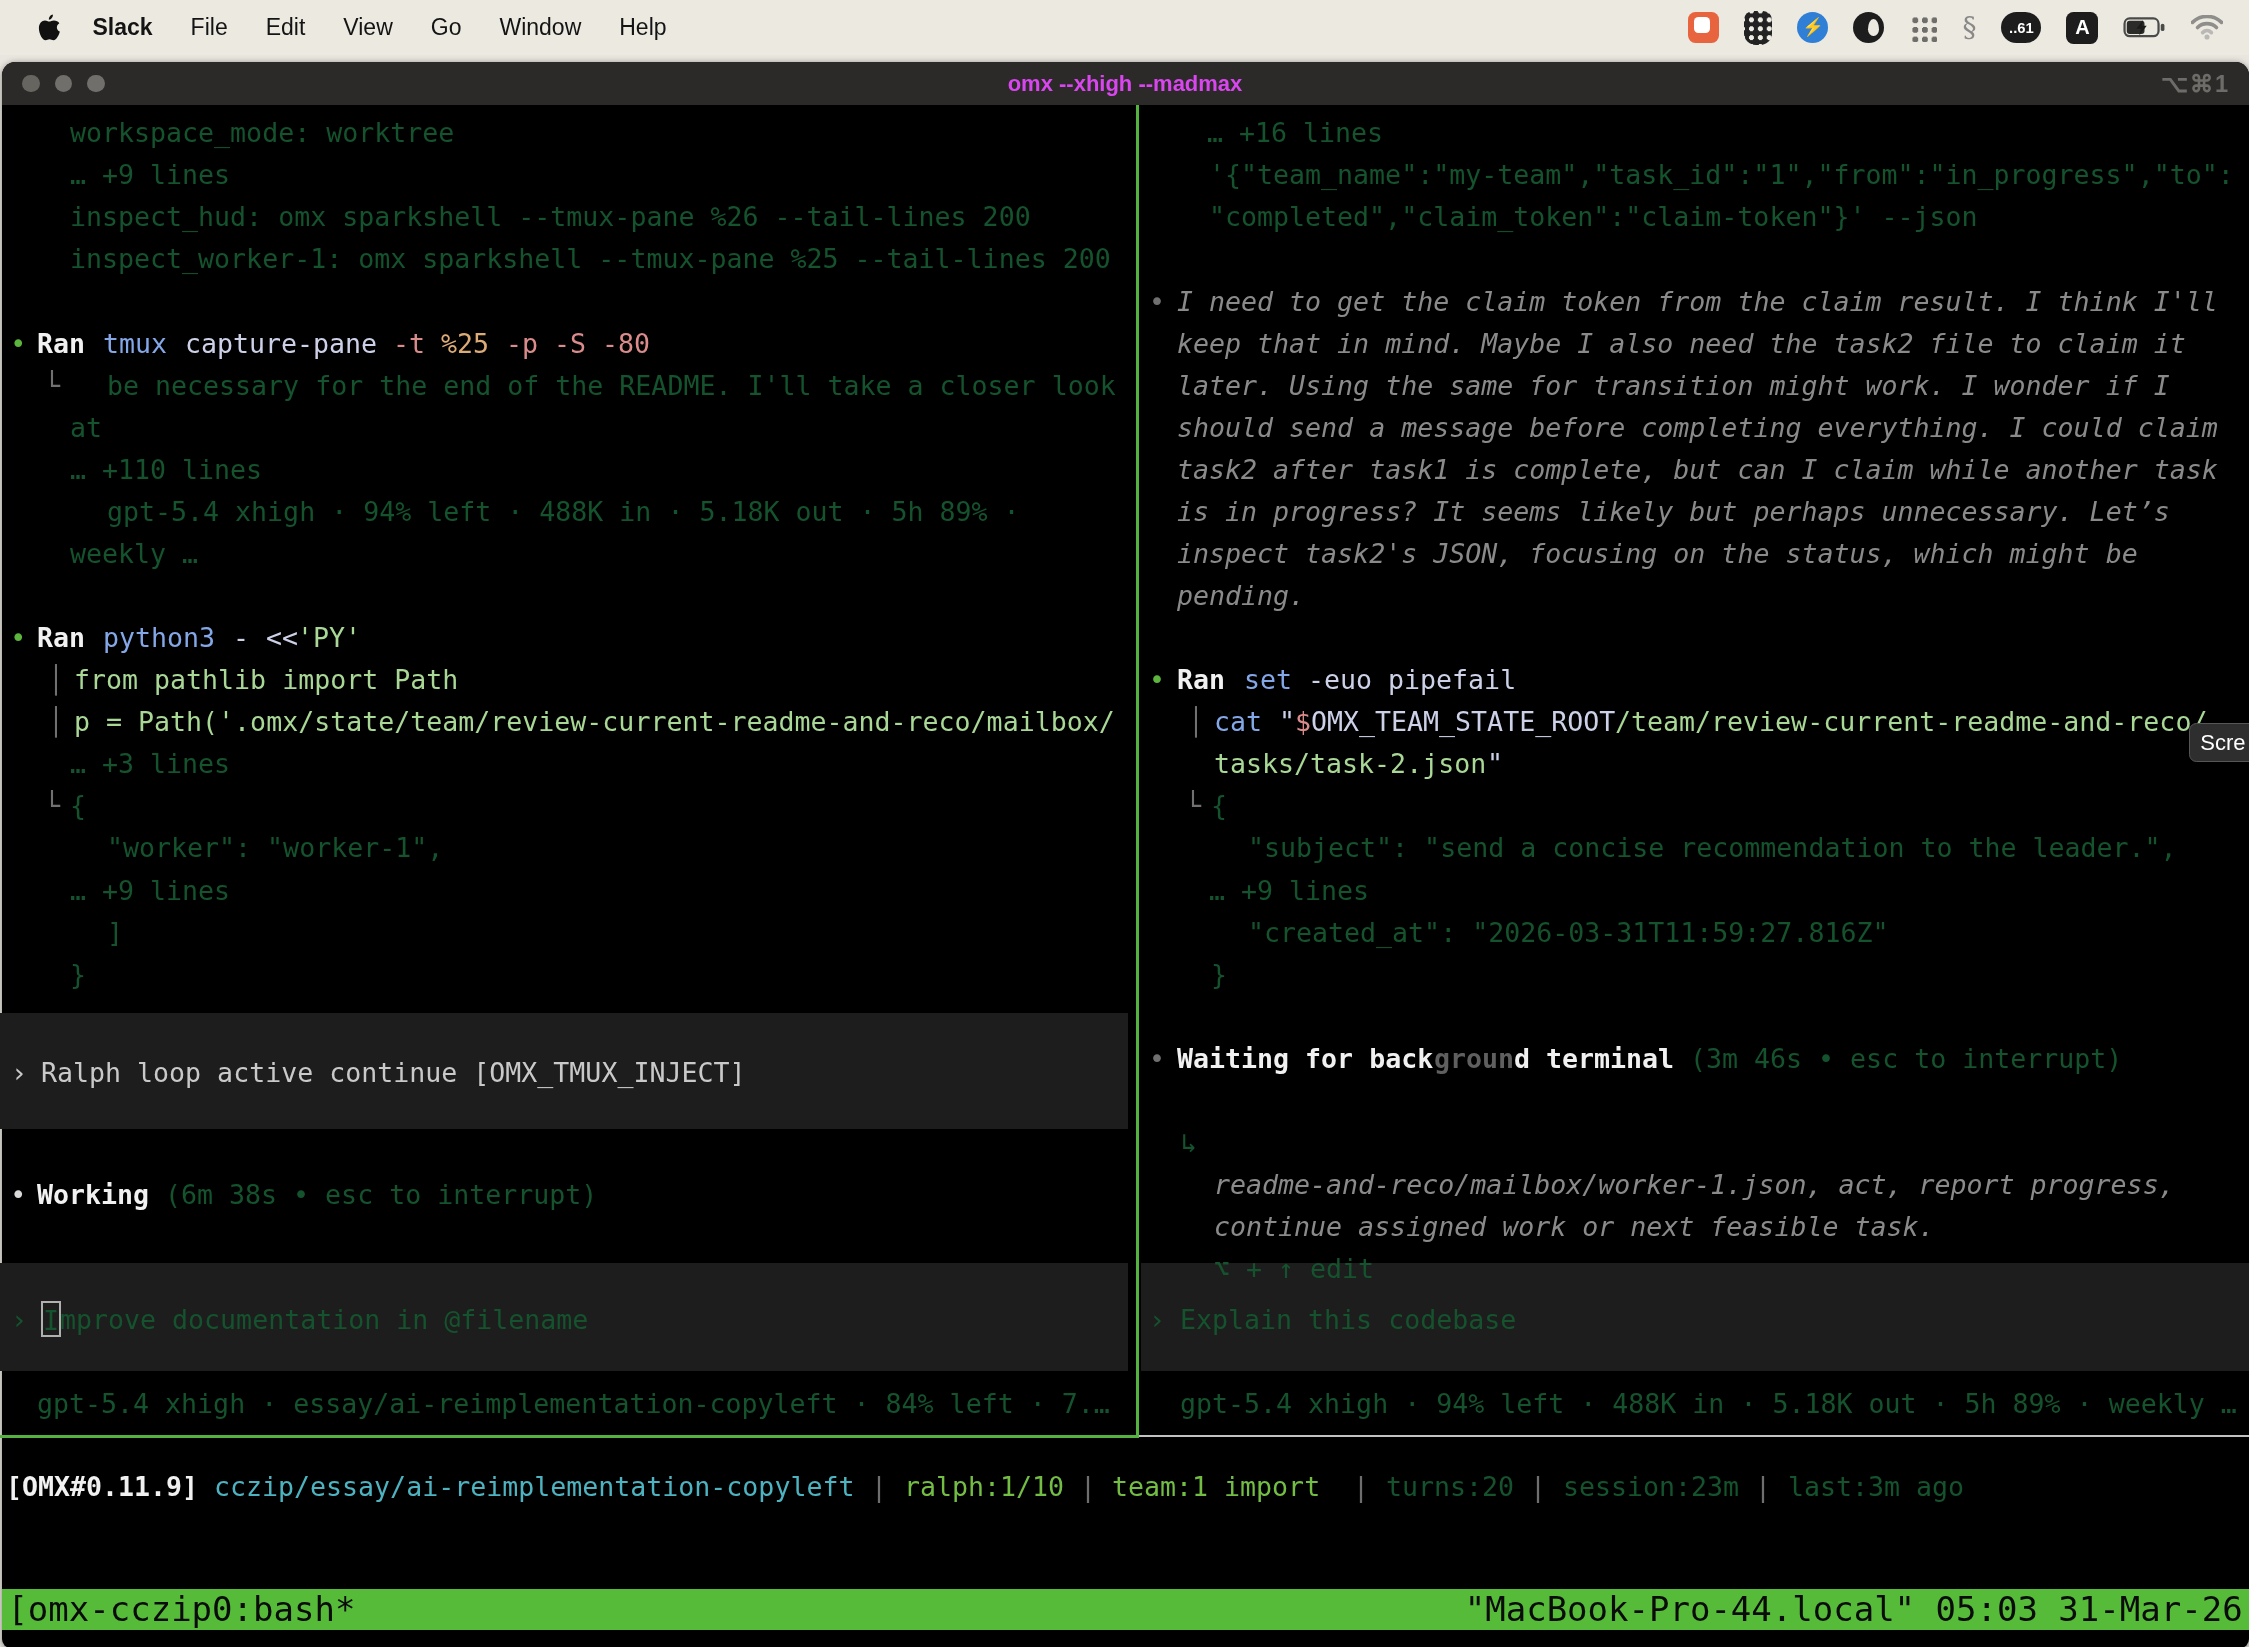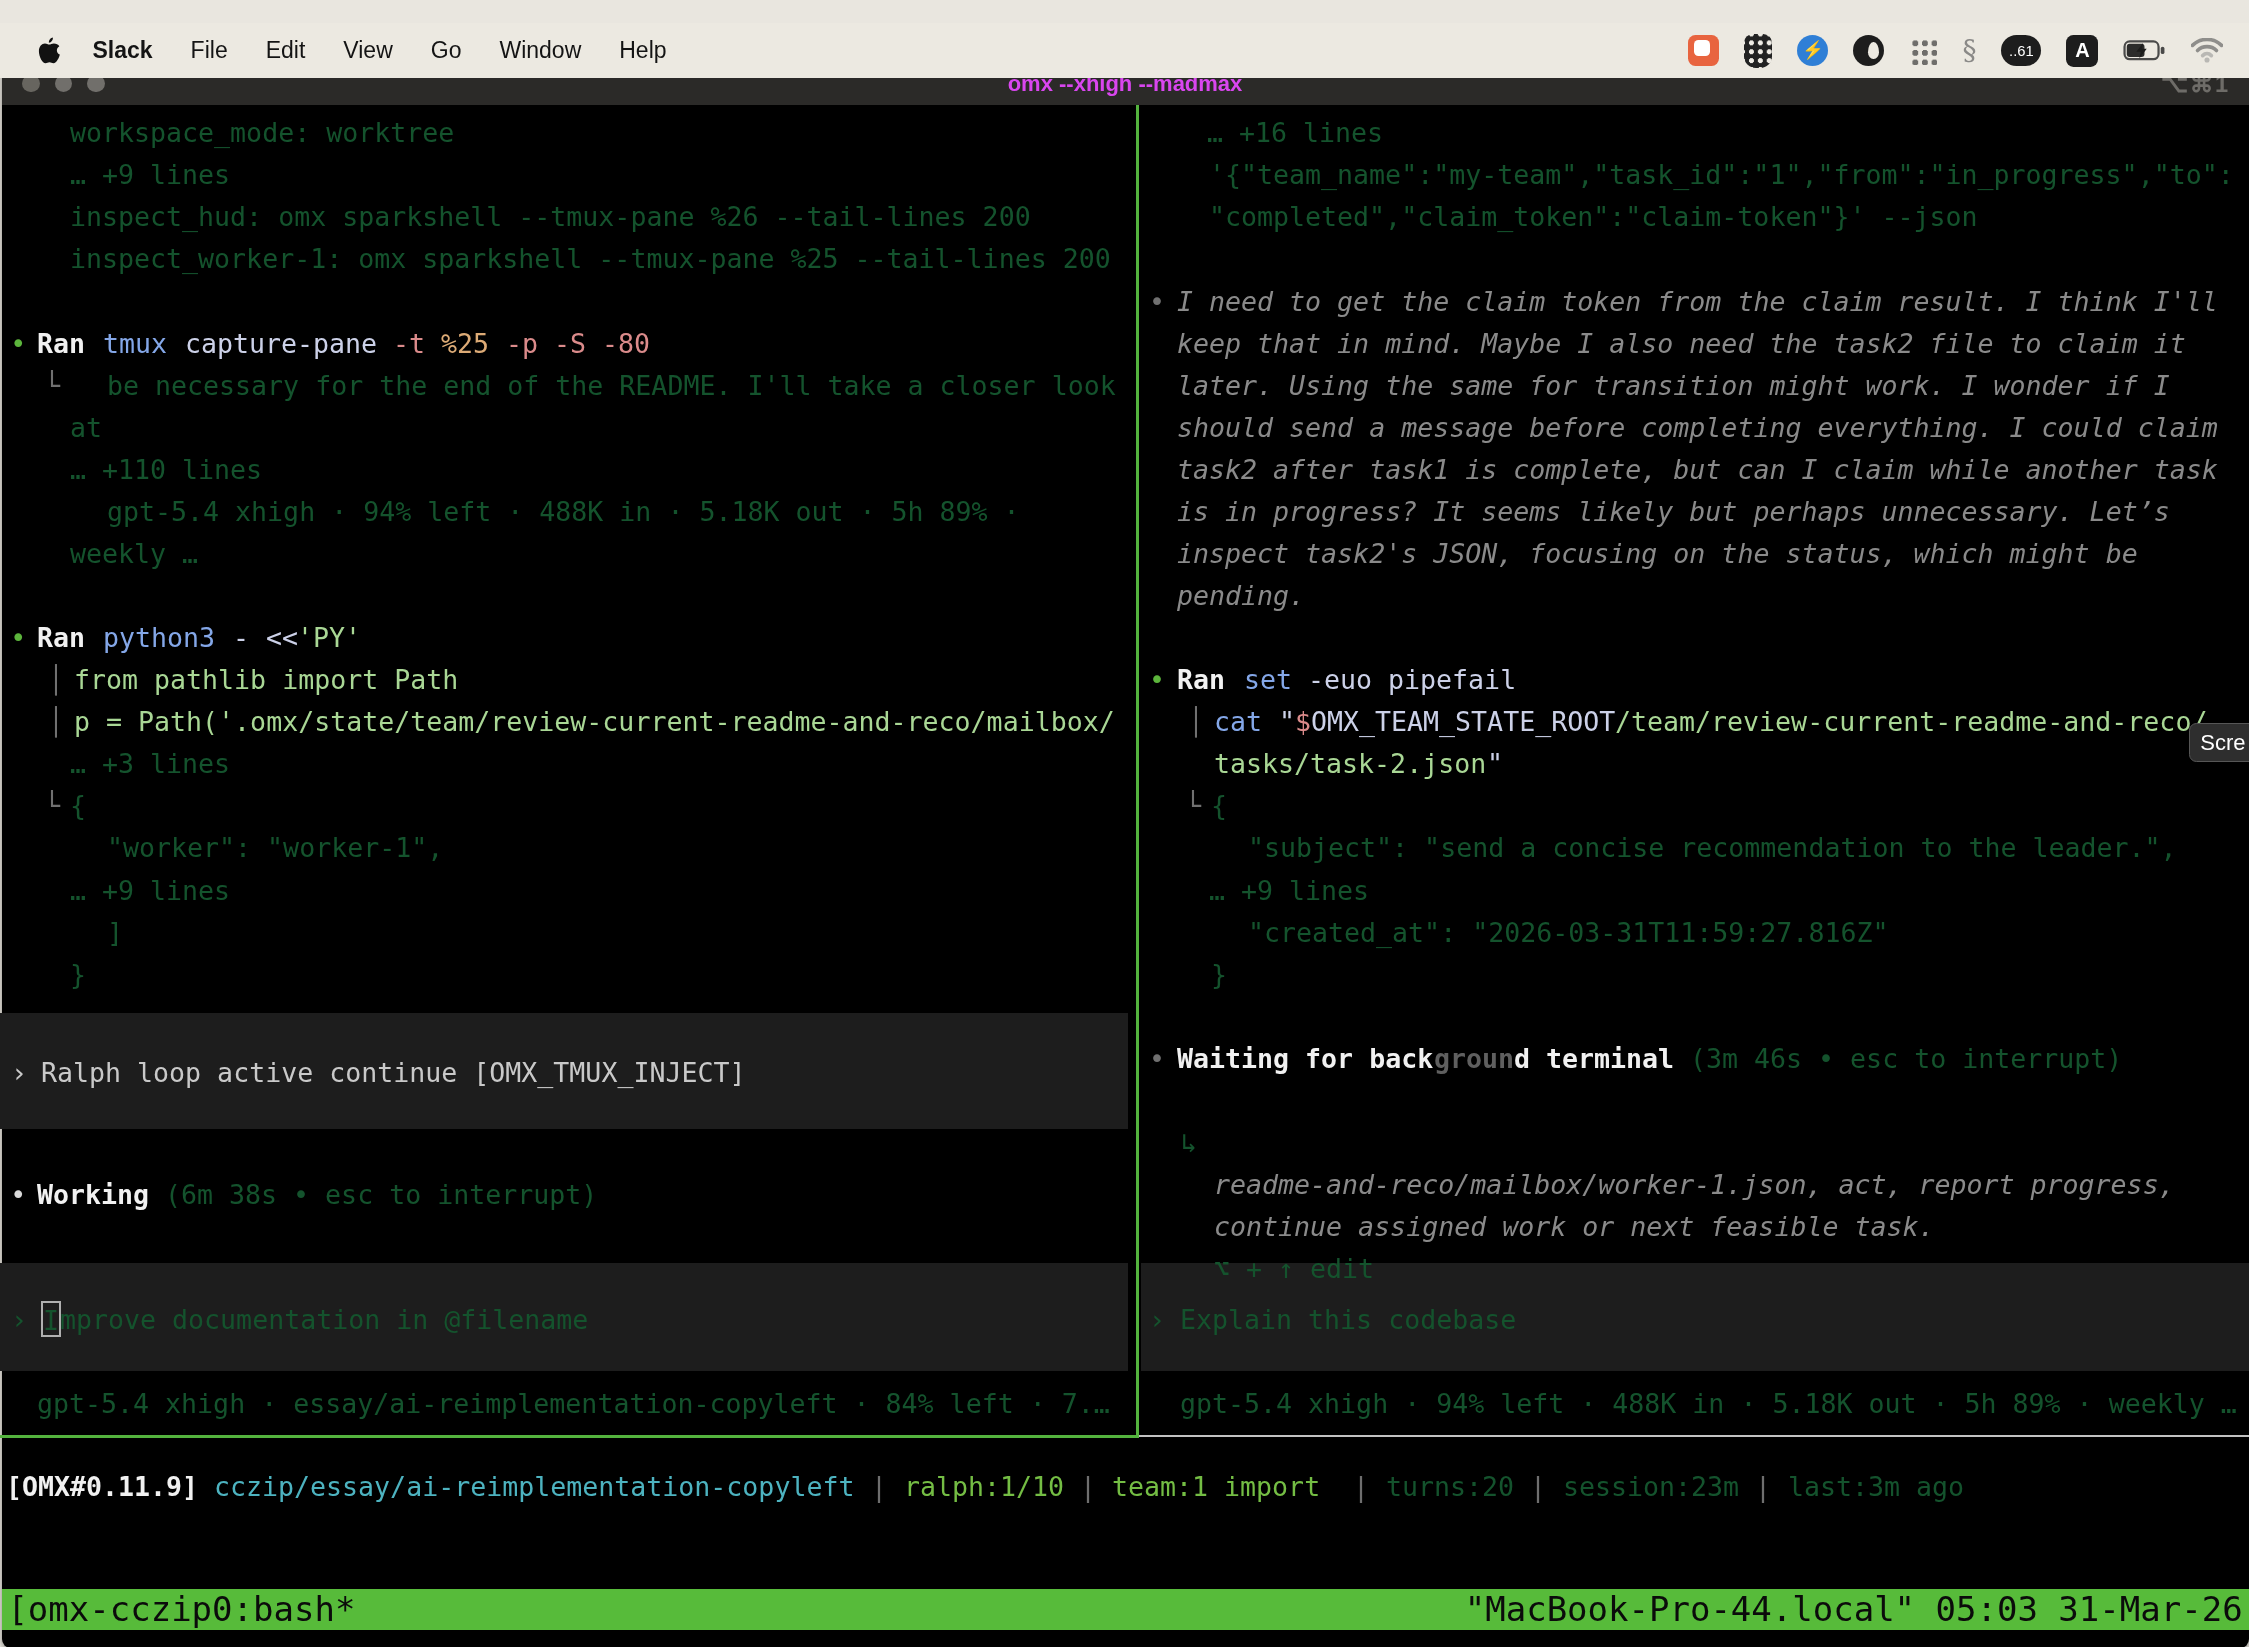--- a/index.html
+++ b/index.html
@@ -4,42 +4,42 @@
 <style>
   html,body{margin:0;padding:0;}
   body{
     width:2250px;height:1648px;overflow:hidden;position:relative;
     background:#e9e6df;
     font-family:"Liberation Sans", sans-serif;
   }
   
   #menubar{
     position:absolute;left:0;top:0;width:2250px;height:55px;
-    background:#ece9e1;display:flex;align-items:center;color:#141414;margin-top:23px;
+    background:#ece9e1;display:flex;align-items:center;color:#141414;
   }
   #menubar .apple{width:29.5px;height:32px;margin-left:35px;display:flex;align-items:center;justify-content:center;}
   #menubar .mtitle{font-size:23px;font-weight:700;margin-left:28px;}
   #menu-items{display:flex;}
   #menu-items span{font-size:23px;margin-left:38px;}
   #status-icons{margin-left:auto;display:flex;align-items:center;gap:25px;padding-right:26.6px;}
   .sicon{display:flex;align-items:center;justify-content:center;}
   .icon-record{width:31px;height:31px;border-radius:7.4px;background:#e8643f;position:relative;}
   .icon-record::before{content:"";position:absolute;left:5.9px;top:5.2px;width:16px;height:16px;background:#fff;border-radius:4.4px;}
   .icon-record::after{content:"";position:absolute;left:5.9px;bottom:3px;width:7.4px;height:7.4px;background:#e8643f;}
   .icon-keypad{width:28px;height:34px;background:#222;border-radius:8.9px 8.9px 11.8px 11.8px;
     background-image:radial-gradient(circle,#efece5 2.2px,transparent 2.6px);
     background-size:8.9px 8.9px;background-position:3px 4.4px;}
   .icon-bluestamp{width:31px;height:31px;border-radius:50%;background:#2f7fd6;color:#fff;font-size:17.7px;display:flex;align-items:center;justify-content:center;}
   .icon-moon{width:31px;height:31px;border-radius:50%;background:#1d1d1d;position:relative;overflow:hidden;}
   .icon-moon::before{content:"";position:absolute;right:5.2px;top:6.6px;width:11px;height:17.7px;background:#ece9e1;border-radius:50% 50% 50% 50%/60% 60% 40% 40%;}
   .icon-dots{width:28px;height:28px;
     background-image:radial-gradient(circle,#6f6e6b 3px,transparent 3.3px);
     background-size:9.6px 9.6px;background-position:1.5px 1.5px;}
   .icon-squig{font-size:28px;color:#8a8987;font-family:"DejaVu Serif",serif;}
-  .icon-badge61{min-width:34px;height:31px;border-radius:15.5px;background:#1d1d1d;color:#fff;font-size:14.8px;font-weight:400;display:flex;align-items:center;justify-content:center;padding:0 3px;}
+  .icon-badge61{min-width:34px;height:31px;border-radius:15.5px;background:#1d1d1d;color:#fff;font-size:14.8px;font-weight:700;display:flex;align-items:center;justify-content:center;padding:0 3px;}
   .icon-akey{width:32px;height:32px;border-radius:7.4px;background:#1d1d1d;color:#fff;font-size:20px;font-weight:700;display:flex;align-items:center;justify-content:center;}
   
   #window{
     position:absolute;left:1.5px;top:62px;width:2247px;height:1586px;
     background:#000;border-radius:13.3px 13.3px 8.9px 8.9px;box-shadow:0 1.5px 5.9px rgba(0,0,0,.45);
   }
   #titlebar{
     position:absolute;left:1.5px;top:62px;width:2247px;height:43px;
     background:#2b2a28;border-radius:13.3px 13.3px 0 0;display:flex;align-items:center;
   }

